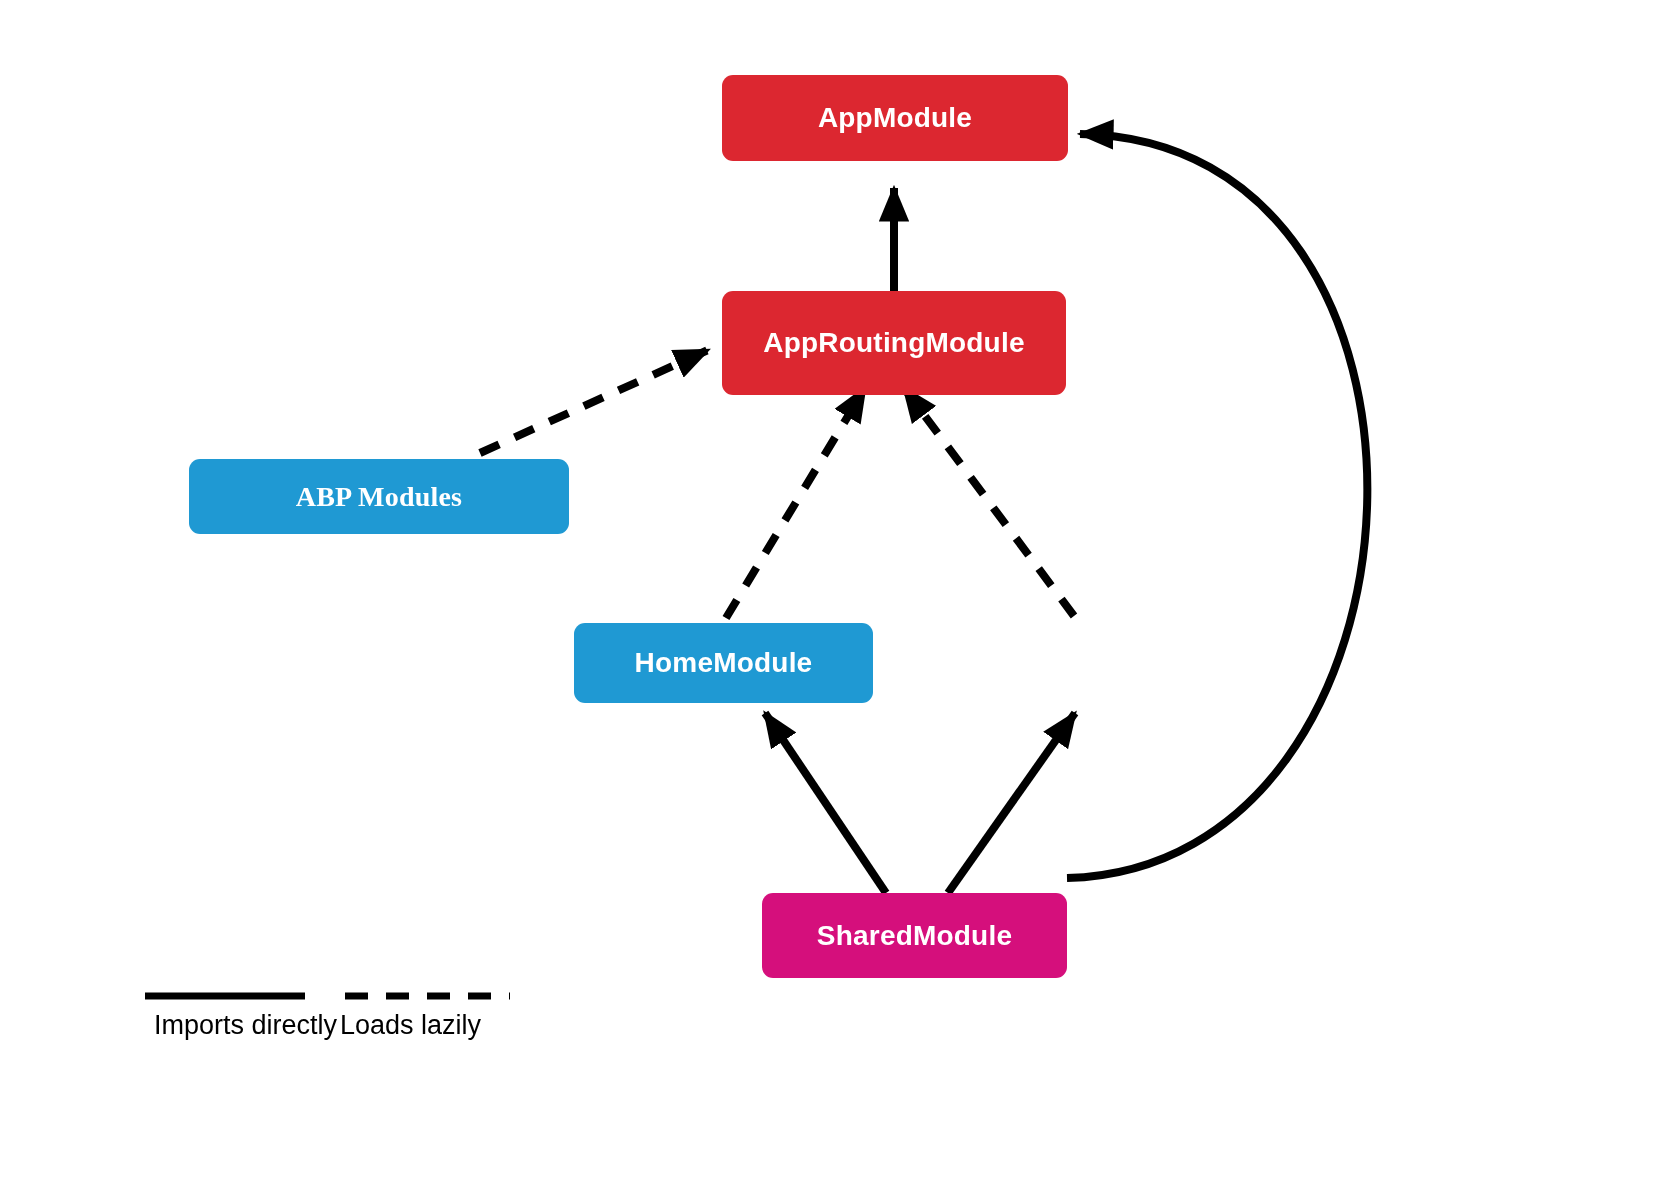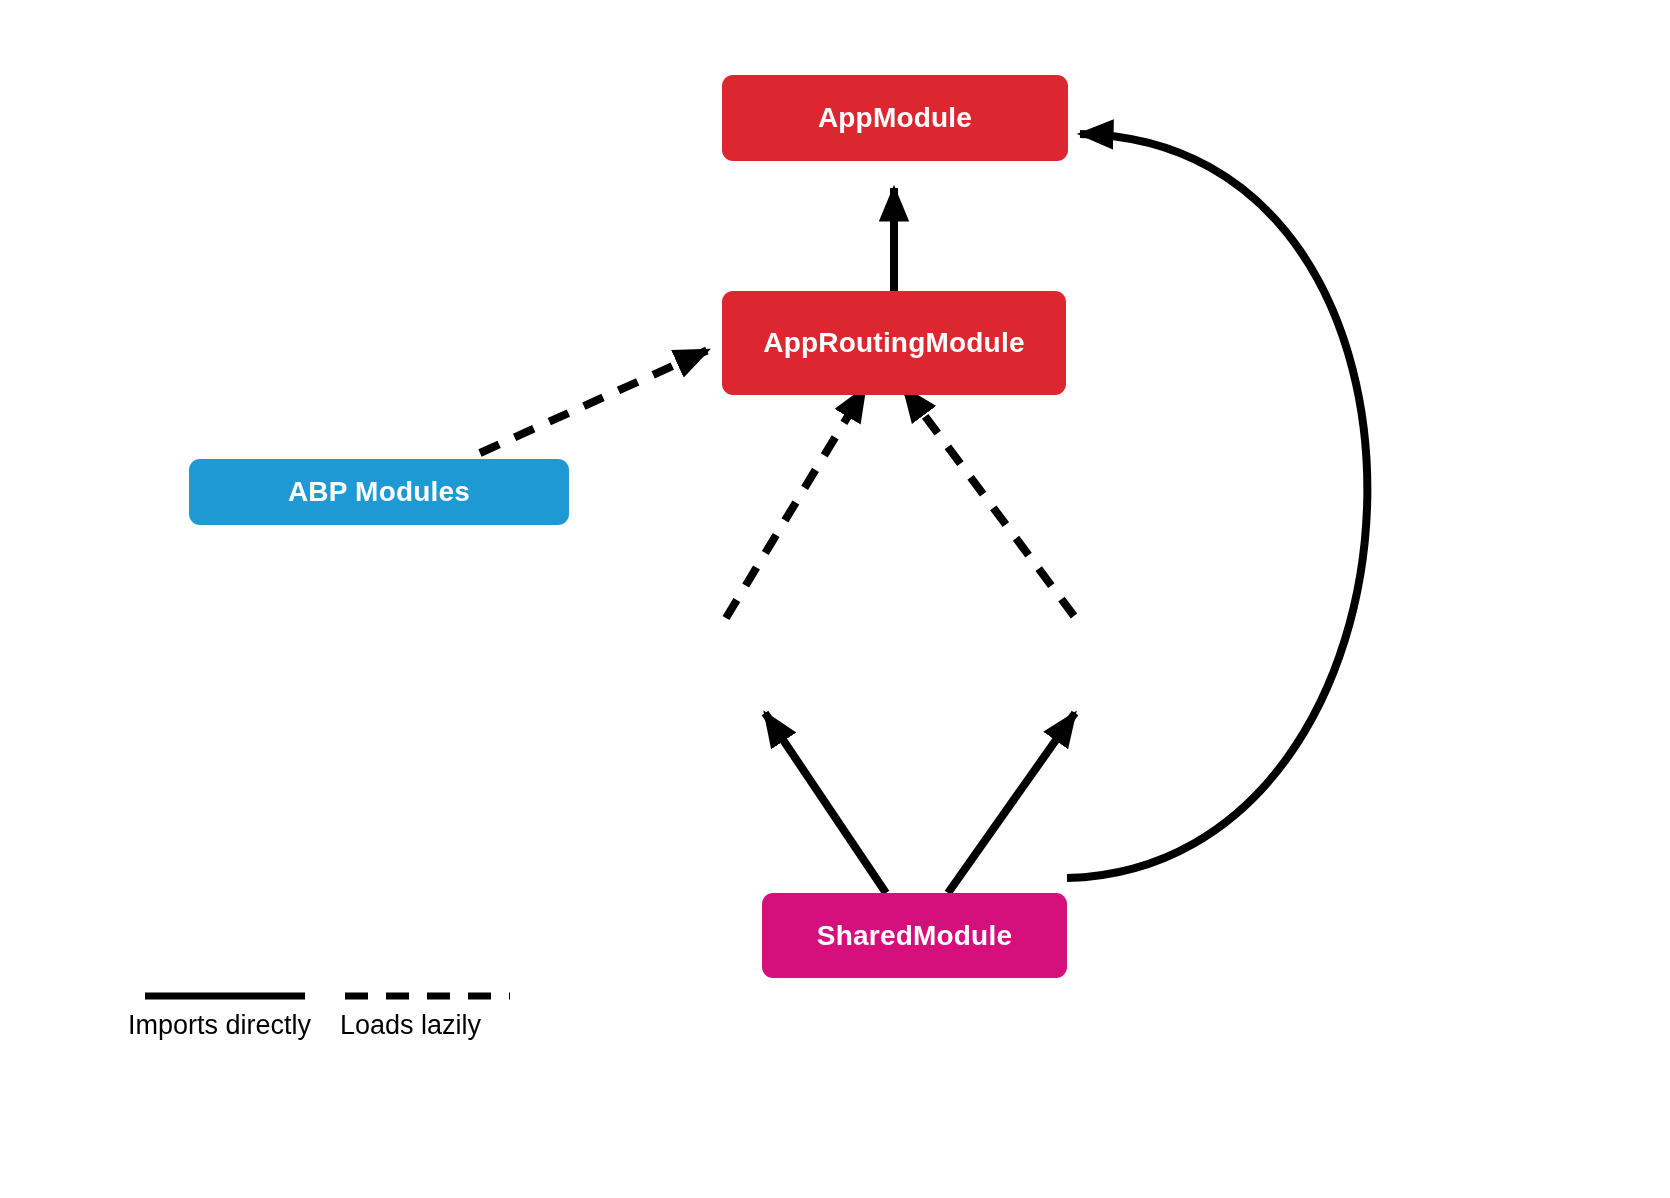--- a/index.html
+++ b/index.html
@@ -43,33 +43,33 @@
     font-size: 28px;
     letter-spacing: 0.2px;
     box-sizing: border-box;
   }
   .node.red     { background: var(--node_red, #dc2730); }
   .node.blue    { background: var(--node_blue, #1f99d3); }
   .node.magenta { background: var(--node_magenta, #d50f7c); }
 
   .node-appmodule        { left: 722px; top:  75px; width: 346px; height: 86px; }
   .node-approutingmodule { left: 722px; top: 291px; width: 344px; height: 104px; }
-  .node-abpmodules       { left: 189px; top: 459px; width: 380px; height: 66px; }
+  .node-abpmodules       { left: 189px; top: 459px; width: 380px; height: 75px; font-family: Liberation Serif, serif; }
   .node-homemodule       { left: 574px; top: 623px; width: 299px; height: 80px; }
   .node-yourcustommodule { left: 936px; top: 623px; width: 301px; height: 77px; }
   .node-sharedmodule     { left: 762px; top: 893px; width: 305px; height: 85px; }
 
   .legend-label {
     position: absolute;
     top: 1010px;
     color: var(--legend_text, #000000);
     font-size: 27px;
     white-space: nowrap;
   }
-  .legend-label.solid-label  { left: 128px; text-align: right; }
+  .legend-label.solid-label  { left: 154px; text-align: right; }
   .legend-label.dashed-label { left: 340px; }
 </style>
 </head>
 <body>
 
 <div class="canvas">
 
   <svg class="edges-layer" viewBox="0 0 1670 1198" xmlns="http://www.w3.org/2000/svg">
     <defs>
       <marker id="ah" markerUnits="strokeWidth" markerWidth="4.6" markerHeight="3.8" refX="4.2" refY="1.9" orient="auto">
@@ -100,20 +100,23 @@
   </div>
 
   <div class="node red node-approutingmodule">
     <span>AppRoutingModule</span>
   </div>
 
   <div class="node blue node-abpmodules">
     <span>ABP Modules</span>
   </div>
 
+  <div class="node blue node-homemodule">
+    <span>HomeModule</span>
+  </div>
 
 
   <div class="node magenta node-sharedmodule">
     <span>SharedModule</span>
   </div>
 
   <div class="legend-label solid-label">Imports directly</div>
   <div class="legend-label dashed-label">Loads lazily</div>
 
 </div>

